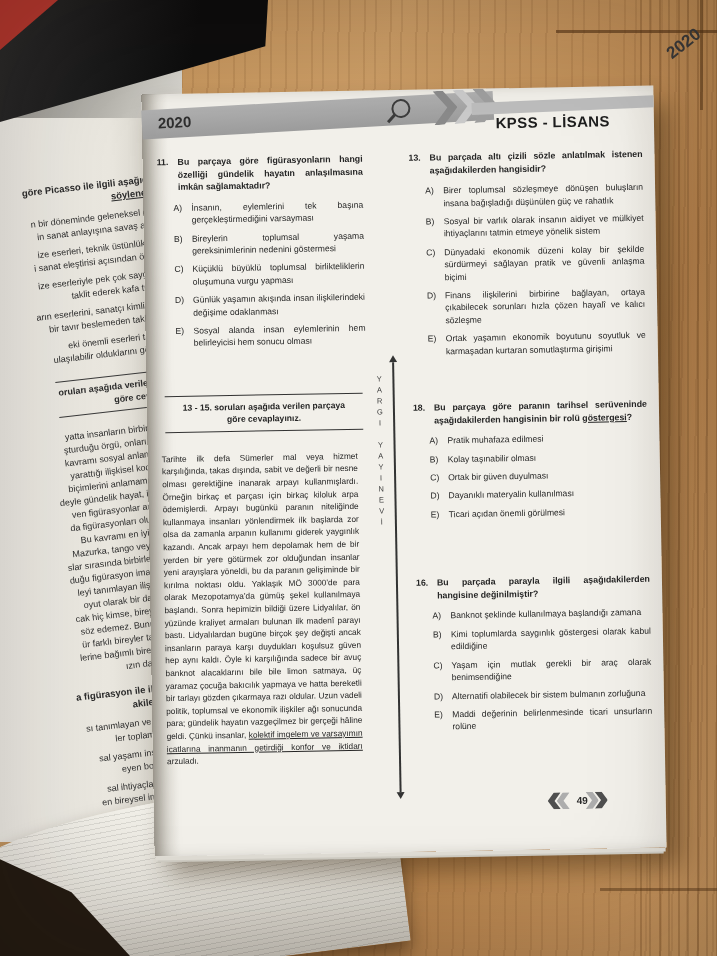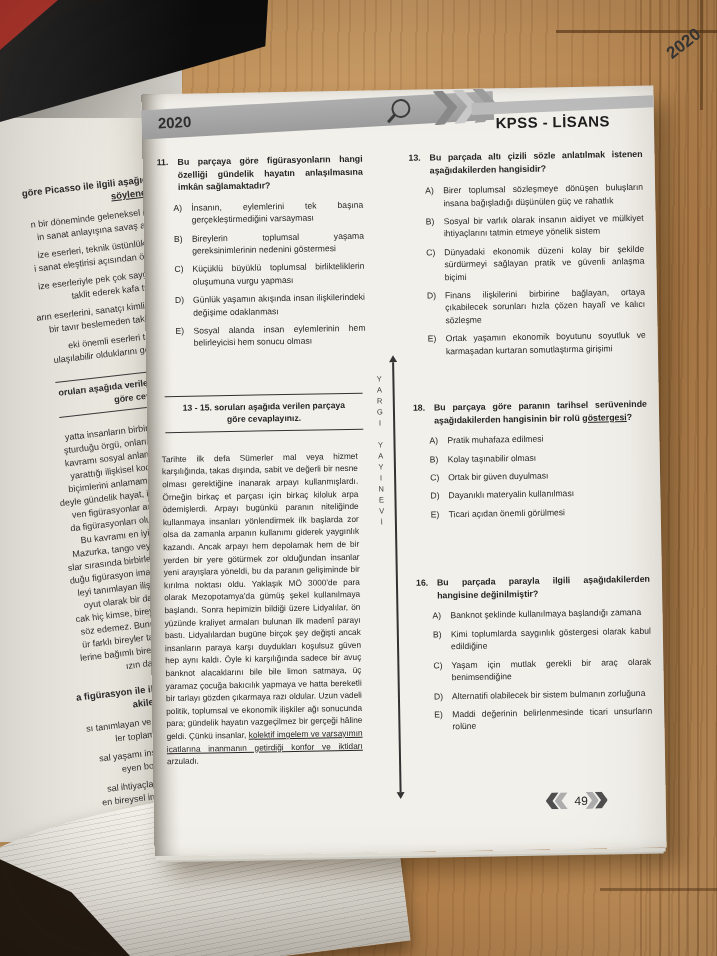--- a/index.html
+++ b/index.html
@@ -107,21 +107,21 @@
     border-right:4px solid transparent;border-top:7px solid #333;}
   .publisher{left:216px;top:222px;display:flex;flex-direction:column;align-items:center;}
   .pub-letter{font-size:7.5px;line-height:10px;height:11px;color:#3c3c3c;}
 
   
   .badge{right:58px;bottom:40px;display:flex;align-items:center;gap:5px;}
   .bchv{width:13px;height:17px;clip-path:polygon(0 0,52% 0,100% 50%,52% 100%,0 100%,48% 50%);}
   .bdark{background:#4f4f4f;}
   .blight{background:#adadad;margin-left:-9px;}
   .flip{transform:scaleX(-1);}
-  .bnum{font-size:12px;font-weight:normal;color:#2a2a2a;padding:0 2px;}
+  .bnum{font-size:10px;font-weight:bold;color:#2a2a2a;padding:0 2px;}
 
   .vignette{inset:0;z-index:50;pointer-events:none;
     box-shadow:inset 0 0 130px rgba(20,10,0,.22);}
 </style>
 </head>
 <body>
 
 <div class="abs wood"></div>
 <div class="abs wood-right"></div>
 <div class="abs seam-h"></div>

